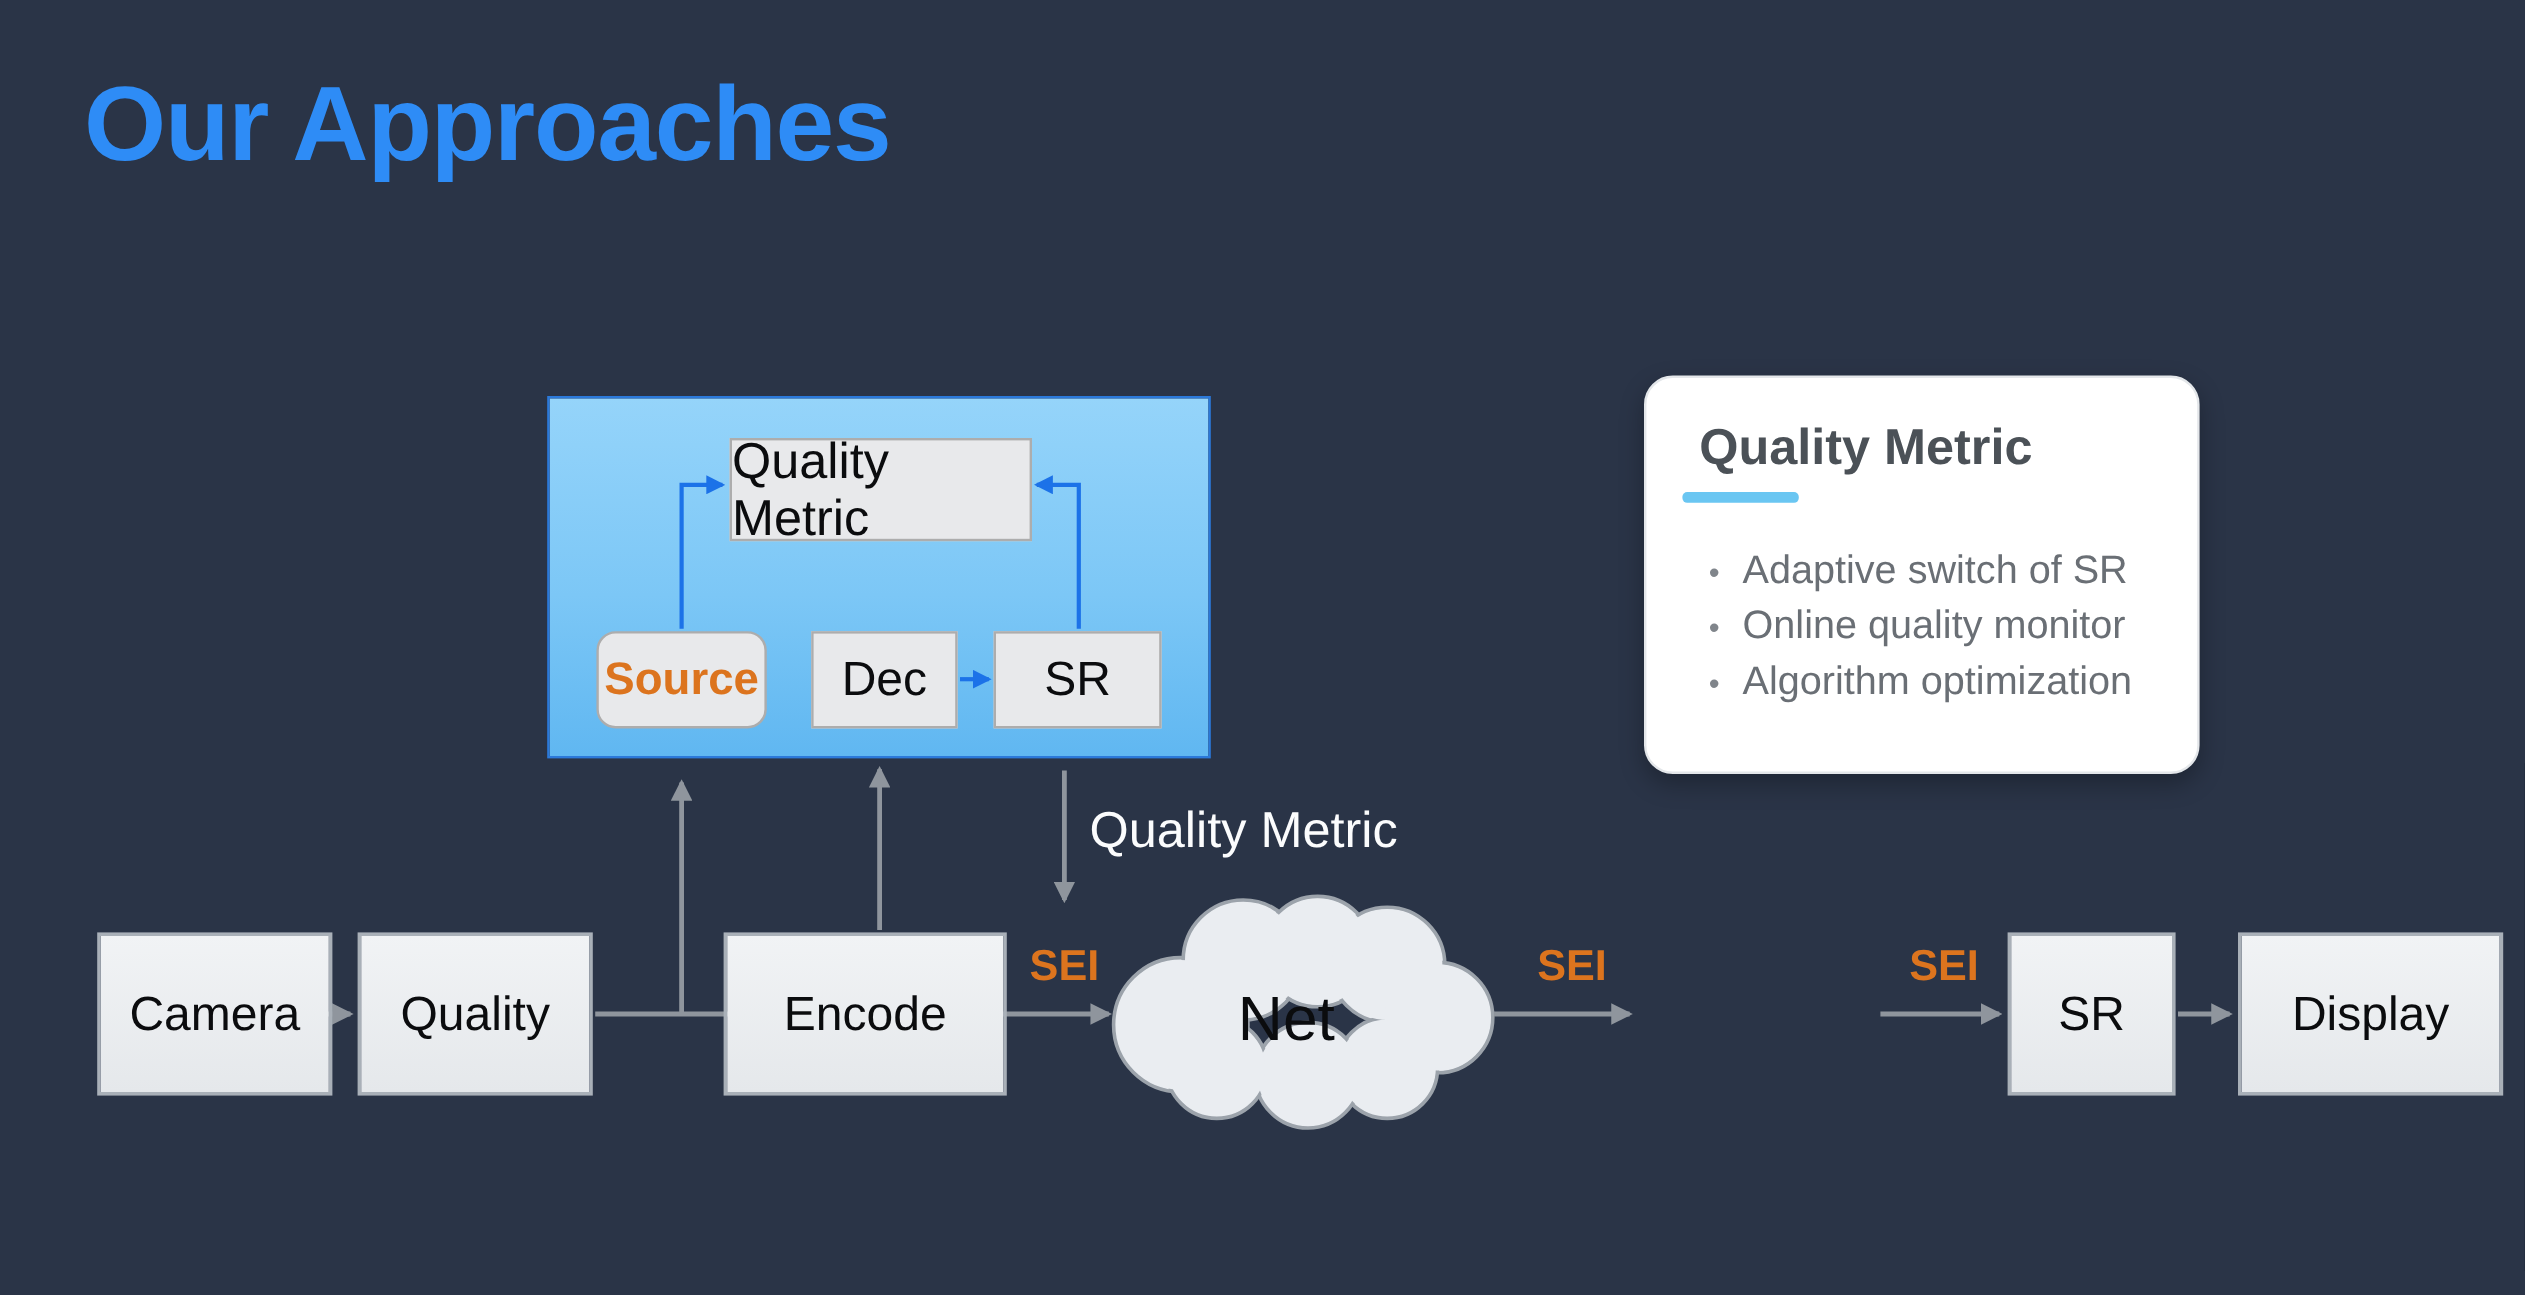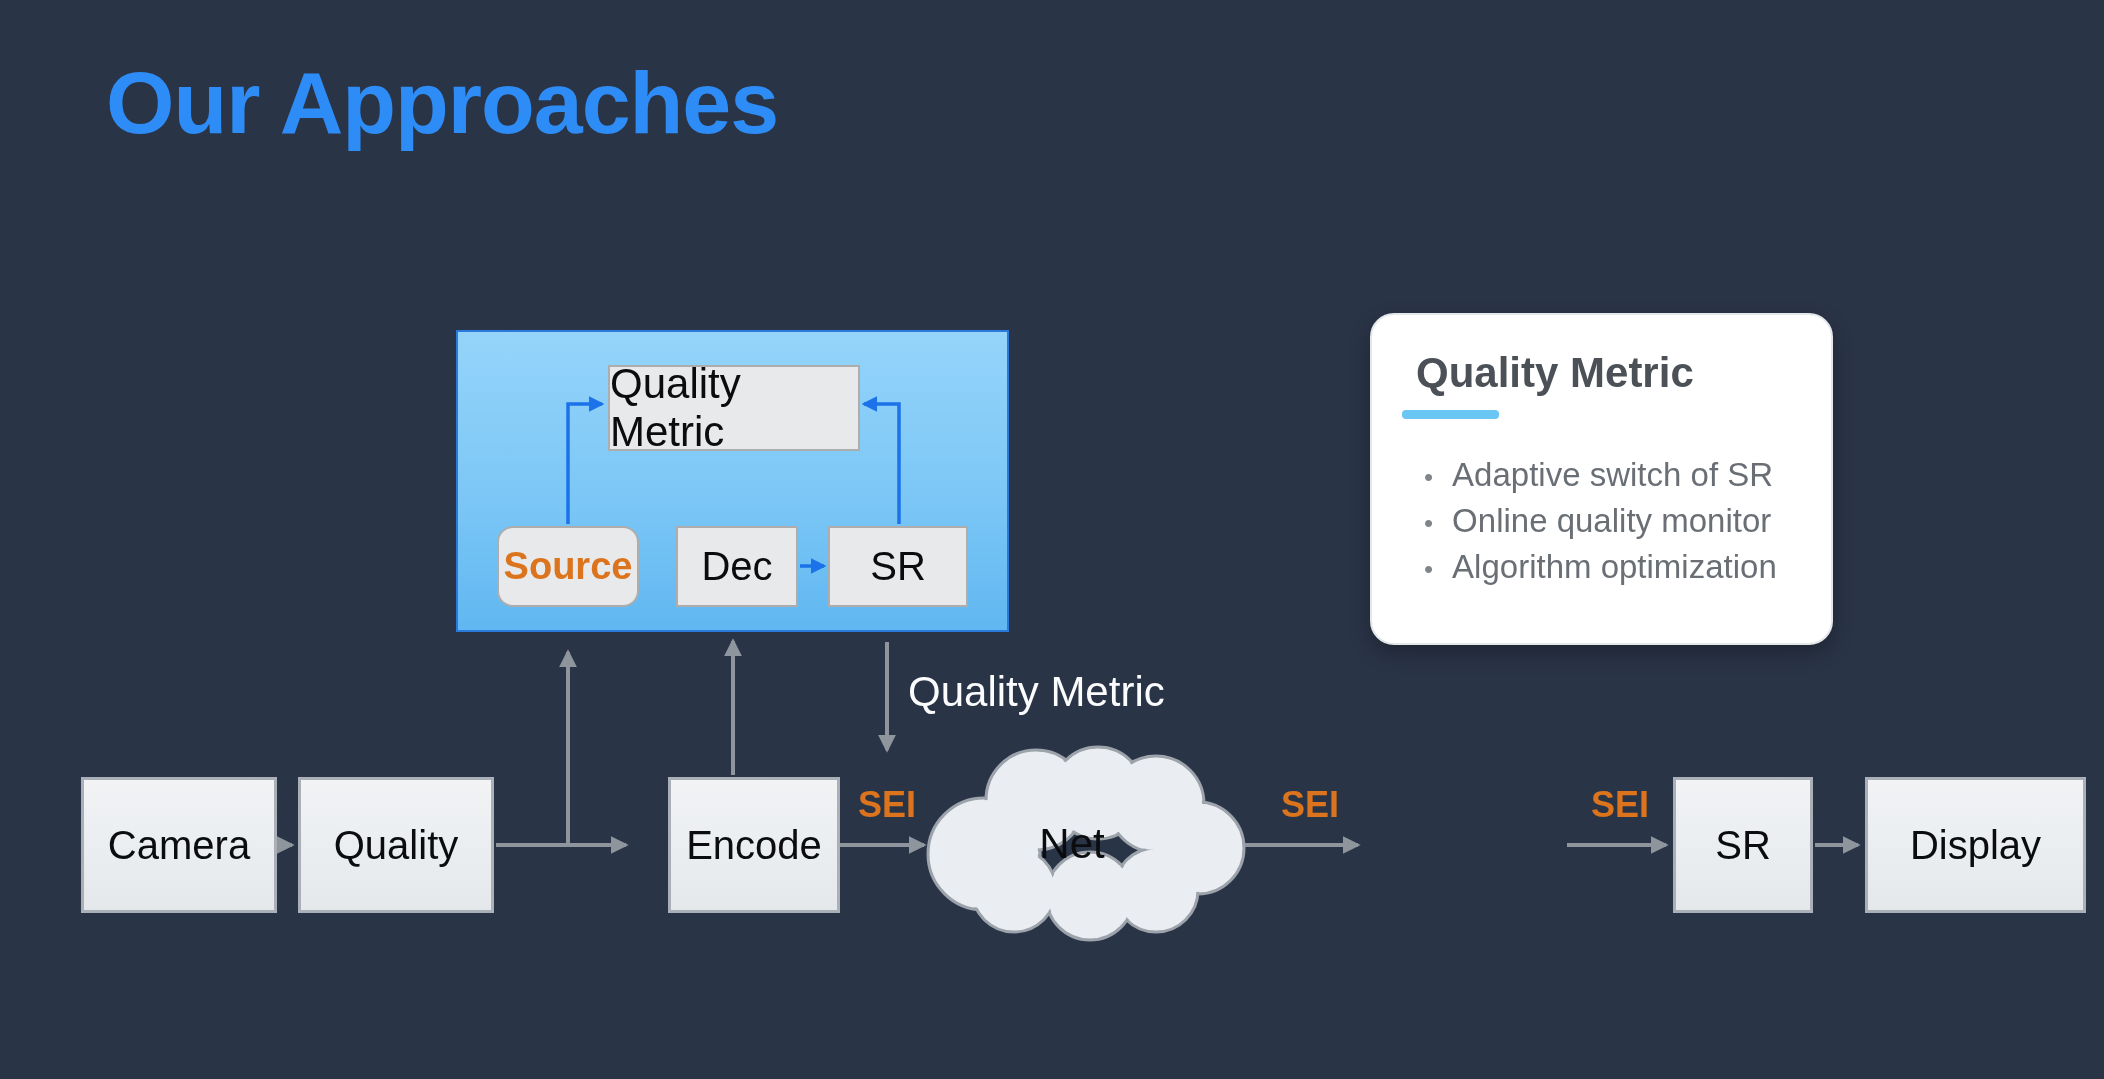--- a/index.html
+++ b/index.html
@@ -11,21 +11,20 @@
     font-family:"Liberation Sans","DejaVu Sans",sans-serif;
   }
   .abs{position:absolute;}
 
   
   .title{
     left:70px;top:52px;
     font-size:88px;font-weight:bold;letter-spacing:-1px;
     color:#2E8CF6;
     white-space:nowrap;
-    margin-left:36px;
   }
 
   
   .wires{left:0;top:0;width:2104px;height:1079px;z-index:2;}
 
   
   .panel{
     left:456px;top:330px;width:553px;height:302px;
     background:linear-gradient(180deg,#95D4FA 0%,#7CC7F6 55%,#60B7F1 100%);
     border:2px solid #2B79DA;
@@ -53,29 +52,29 @@
     z-index:3;
   }
   .pbox.qm{left:608px;top:365px;width:252px;height:86px;font-size:42px;}
   .pbox.src{left:497px;top:526px;width:142px;height:81px;font-size:38px;font-weight:bold;color:#DC741E;border-radius:16px;}
   .pbox.dec{left:676px;top:526px;width:122px;height:81px;font-size:40px;}
   .pbox.psr{left:828px;top:526px;width:140px;height:81px;font-size:40px;}
 
   
   .n-camera {left:40px;  top:777px;width:196px;height:136px;margin-left:41px;}
   .n-analysis{left:298px;top:777px;width:196px;height:136px;}
-  .n-encode {left:668px; top:777px;width:172px;height:136px;}
+  .n-encode {left:603px; top:777px;width:236px;height:136px;}
   .n-decode {left:1365px;top:777px;width:200px;height:136px;}
   .n-sr     {left:1673px;top:777px;width:140px;height:136px;}
   .n-display{left:1865px;top:777px;width:221px;height:136px;}
 
   
   .net-label{
     left:1012px;top:820px;width:120px;
-    text-align:center;color:#0B0C0E;font-size:42px;z-index:3;
+    text-align:center;color:#0B0C0E;font-size:52px;z-index:3;
   }
 
   
   .sei{
     width:90px;top:784px;
     text-align:center;
     color:#DC741E;font-size:36px;font-weight:bold;
     z-index:3;
   }
   .sei.s1{left:842px;}

